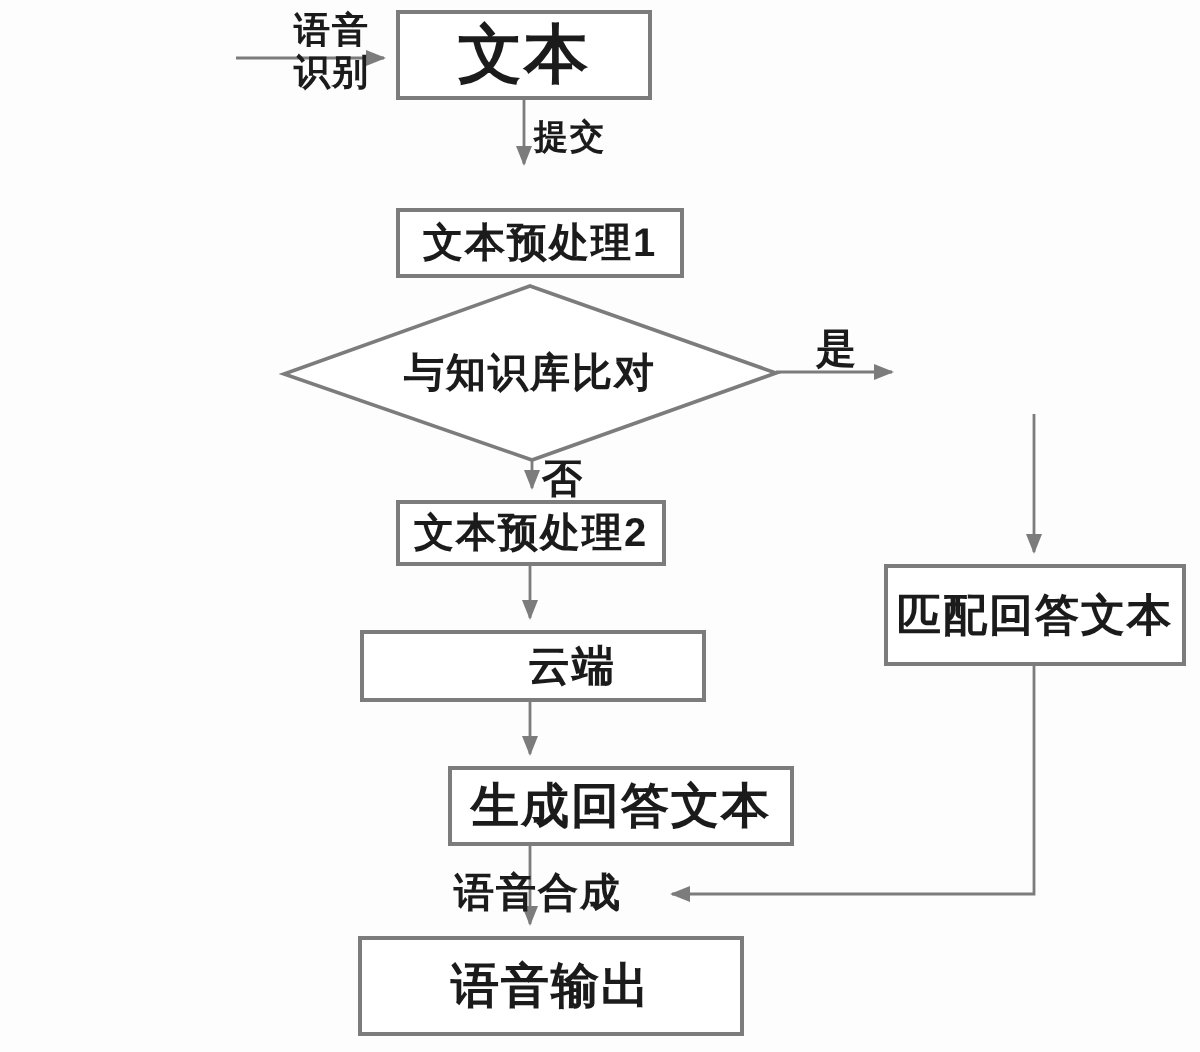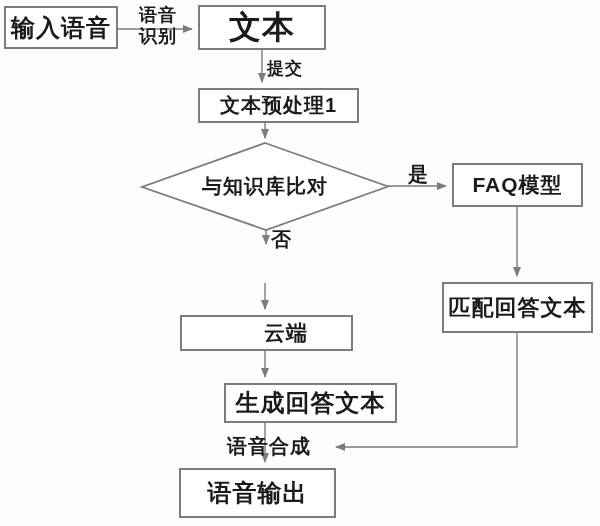--- a/index.html
+++ b/index.html
@@ -46,21 +46,21 @@
     white-space: nowrap;
     letter-spacing: 1px;
   }
   .edge-label {
     position: absolute;
     color: var(--ink);
     font-weight: bold;
     white-space: nowrap;
     letter-spacing: 1px;
   }
-  .edge-label.centered { }
+  .edge-label.centered { text-align: center; }
 </style>
 </head>
 <body>
 
 <div class="canvas">
 
   <svg class="edges-svg" width="600" height="526" viewBox="0 0 600 526" xmlns="http://www.w3.org/2000/svg">
     <defs>
       <marker id="arr" markerUnits="userSpaceOnUse" markerWidth="11" markerHeight="9" refX="9" refY="4" orient="auto">
         <polygon points="0,0 10,4 0,8" fill="#7c7c7c"></polygon>
@@ -83,38 +83,37 @@
 
     <path d="M265 423 V462" stroke="#7c7c7c" stroke-width="1.4" fill="none" marker-end="url(#arr)"></path>
 
     <path d="M517 207 V276" stroke="#7c7c7c" stroke-width="1.4" fill="none" marker-end="url(#arr)"></path>
 
     <path d="M517 333 V447 H336" stroke="#7c7c7c" stroke-width="1.4" fill="none" marker-end="url(#arr)"></path>
 
     <polygon points="265,143 388,186.5 266,230 142,187" fill="#ffffff" stroke="#7c7c7c" stroke-width="1.8"></polygon>
   </svg>
 
-  <div class="node" style="left:4px; top:6px; width:114px; height:43px; font-size:24px;">输入语音</div>
 
   <div class="node" style="left:198px; top:5px; width:128px; height:45px; font-size:32px;">文本</div>
 
-  <div class="node" style="left:198px; top:88px; width:161px; height:35px; font-size:20px;">文本预处理1</div>
+  <div class="node" style="left:198px; top:104px; width:144px; height:35px; font-size:20px;">文本预处理1</div>
 
   <div class="diamond-label" style="left:142px; top:145px; width:246px; height:82px; font-size:20px;">与知识库比对</div>
 
-  <div class="node" style="left:452px; top:163px; width:131px; height:44px; font-size:21px;">FAQ模型</div>
 
   <div class="node" style="left:442px; top:282px; width:151px; height:51px; font-size:22px;">匹配回答文本</div>
 
+  <div class="node" style="left:198px; top:250px; width:135px; height:33px; font-size:20px;">文本预处理2</div>
 
   <div class="node" style="left:180px; top:315px; width:173px; height:36px; font-size:21px;padding-left:39px;">云端</div>
 
   <div class="node" style="left:180px; top:383px; width:173px; height:40px; font-size:24px;margin-left:44px;">生成回答文本</div>
 
-  <div class="node" style="left:179px; top:468px; width:157px; height:50px; font-size:24px;">语音输出</div>
+  <div class="node" style="left:179px; top:468px; width:193px; height:50px; font-size:24px;">语音输出</div>
 
   <div class="edge-label centered" style="left:139px; top:5px; width:54px; font-size:18px; line-height:21px;">
     <div>语音</div>
     <div>识别</div>
   </div>
 
   <div class="edge-label" style="left:267px; top:57px; font-size:17px;">提交</div>
 
   <div class="edge-label" style="left:408px; top:161px; font-size:20px;">是</div>
 

